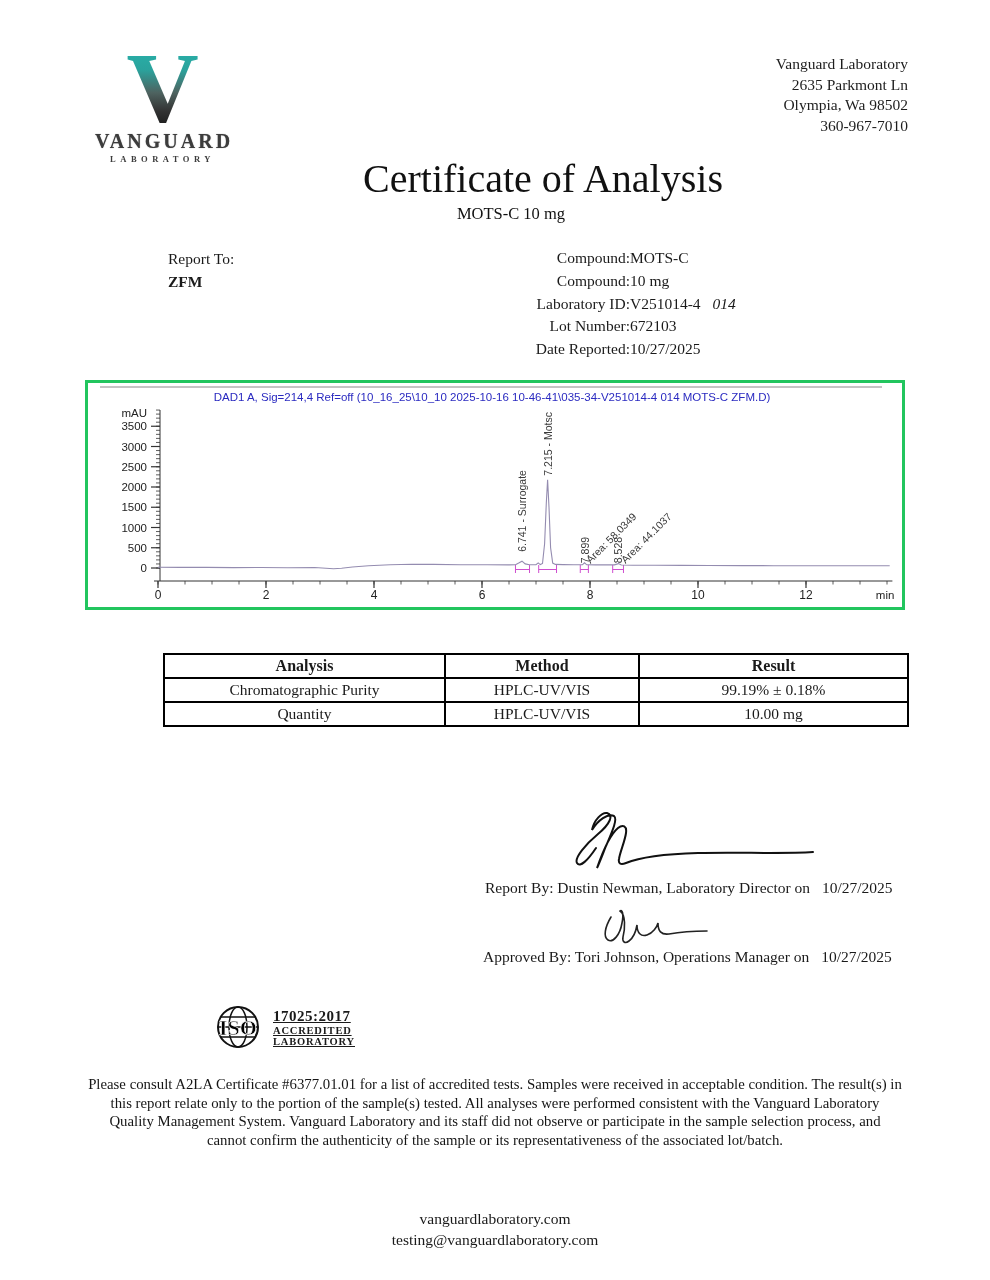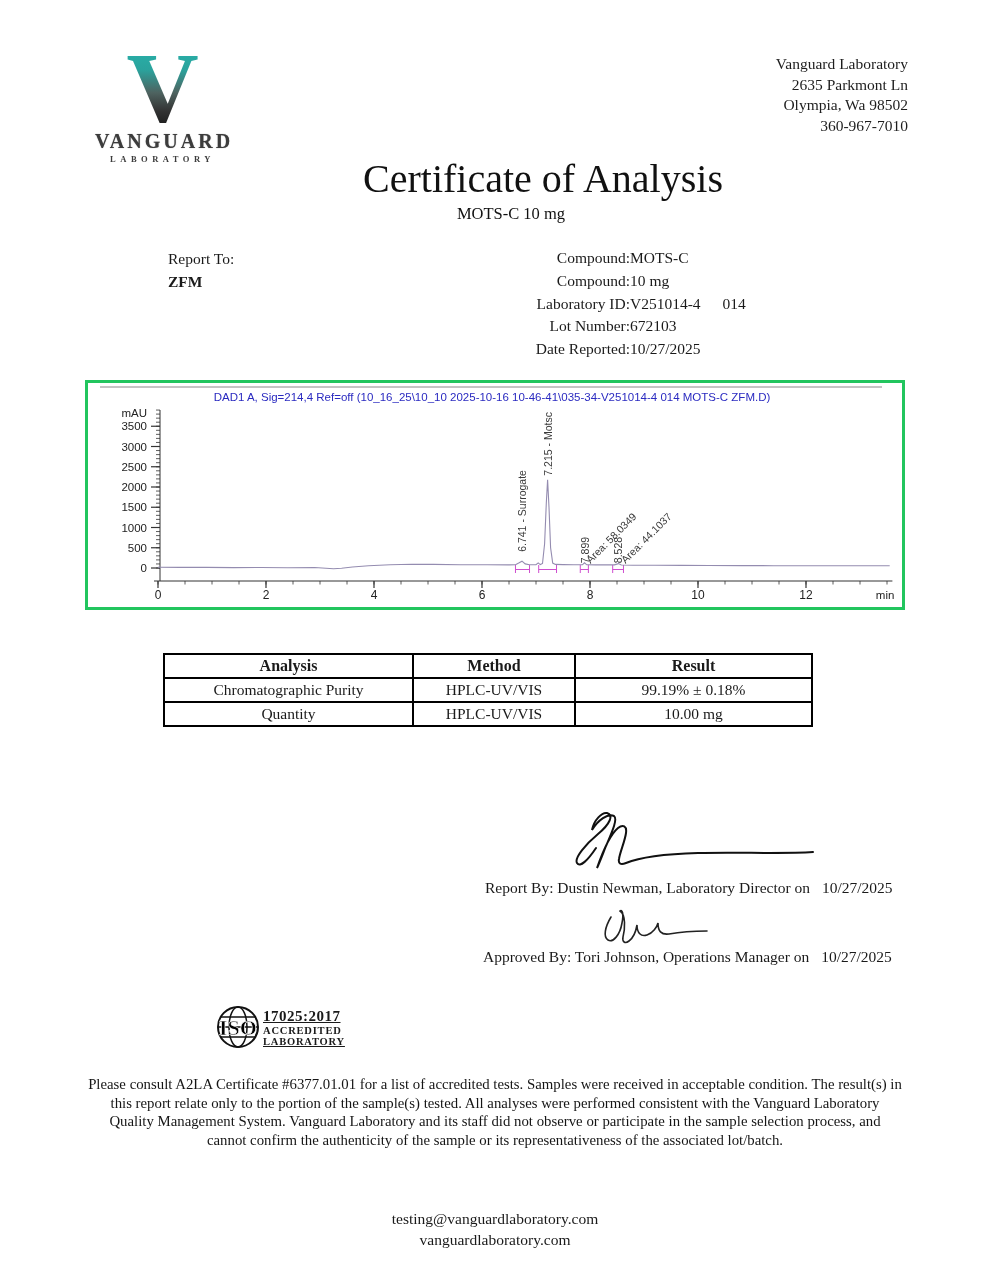--- a/index.html
+++ b/index.html
@@ -28,38 +28,38 @@
     font-size:40px; color:#111;padding-left:48px; }
   .doc-subtitle { position:absolute; left:0; top:204px; width:100%; text-align:center;
     font-size:16.5px; color:#111;padding-left:16px; }
   
   .report-to { position:absolute; left:168px; top:247px; font-size:15.5px; line-height:23px; }
   .report-to .bold { font-weight:bold; }
   .info-block { position:absolute; left:330px; top:247px; width:460px; font-size:15.5px; }
   .info-row { display:flex; line-height:22.8px; }
   .info-label { width:300px; text-align:right; }
   .info-value { }
-  .info-value2 { margin-left:22px; }
+  .info-value2 { margin-left:12px;font-style:italic; }
   
   .chart-frame { position:absolute; left:85px; top:380px; width:814px; height:224px;
     border:3px solid #22c55e; background:#fff; }
   
   .results { position:absolute; left:163px; top:653px; border-collapse:collapse;
     font-size:15.5px; }
-  .results th, .results td { border:2px solid #000; text-align:center; padding:1px 4px; height:20px; }
+  .results th, .results td { border:2px solid #000; text-align:center; padding:1px 20px; height:20px; }
   .results th { font-size:16px; font-weight:bold; }
   
   .sig-img1 { position:absolute; left:568px; top:806px; }
   .sig-line1 { position:absolute; left:485px; top:879px; font-size:15.5px; display:flex; }
   .sig-img2 { position:absolute; left:595px; top:903px; }
   .sig-line2 { position:absolute; left:483px; top:948px; font-size:15.5px; display:flex; }
   .sig-date { margin-left:12px; }
   
   .iso { position:absolute; left:215px; top:1004px; display:flex; align-items:center; }
-  .iso-text { margin-left:2px; font-family:"Liberation Serif", serif; }
+  .iso-text { margin-left:12px; font-family:"Liberation Serif", serif;text-decoration:underline; }
   .iso-cert { font-size:15px; font-weight:bold; text-decoration:underline; letter-spacing:.5px; }
   .iso-l1 { font-size:10.5px; font-weight:bold; letter-spacing:.8px; }
   .iso-l2 { font-size:10.5px; font-weight:bold; letter-spacing:.8px; text-decoration:underline; }
   
   .disclaimer { position:absolute; left:88px; top:1058px; width:814px; text-align:center;
     font-size:14.8px; line-height:18.6px; color:#151515;margin-top:17px; }
   .footer { position:absolute; left:0; top:1208px; width:100%; text-align:center;
     font-size:15.5px; line-height:21px; }
 </style>
 </head>
@@ -294,17 +294,17 @@
     <div class="iso-text">
       <div class="iso-cert">17025:2017</div>
       <div class="iso-l1">ACCREDITED</div>
       <div class="iso-l2">LABORATORY</div>
     </div>
   </div>
 
   <div class="disclaimer">Please consult A2LA Certificate #6377.01.01 for a list of accredited tests. Samples were received in acceptable condition. The result(s) in this report relate only to the portion of the sample(s) tested. All analyses were performed consistent with the Vanguard Laboratory Quality Management System. Vanguard Laboratory and its staff did not observe or participate in the sample selection process, and cannot confirm the authenticity of the sample or its representativeness of the associated lot/batch.</div>
 
   <div class="footer">
+    <div>vanguardlaboratory.com</div>
     <div>testing@vanguardlaboratory.com</div>
-    <div>vanguardlaboratory.com</div>
   </div>
 
 </div>
 
 </body></html>

